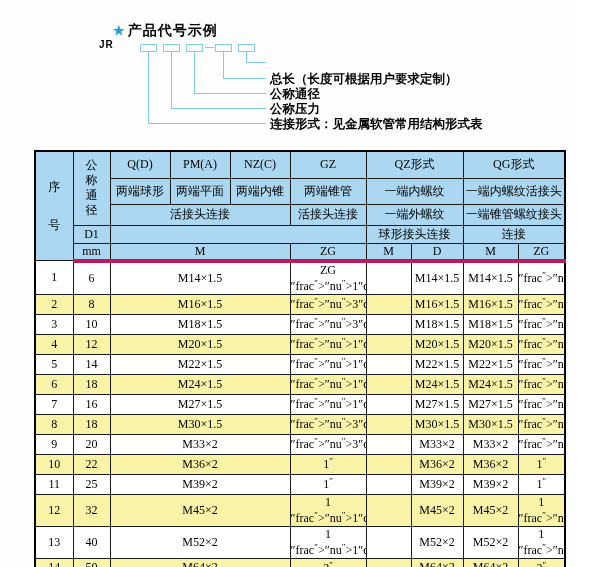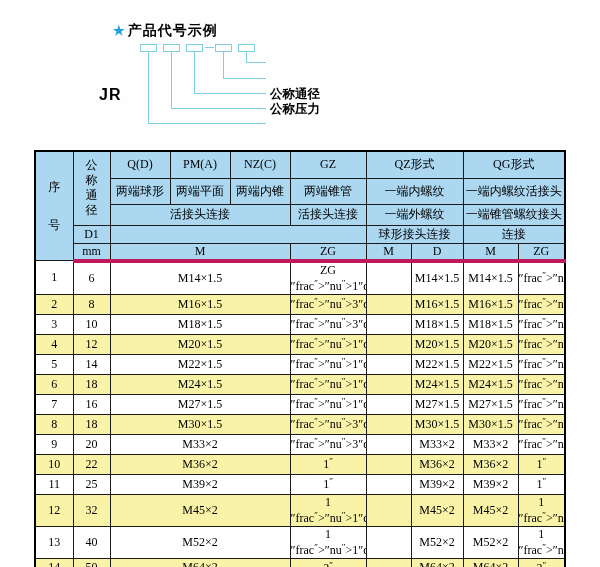--- a/index.html
+++ b/index.html
@@ -10,21 +10,21 @@
     --border-dark:#1a1a1a;
   }
   *{margin:0;padding:0;box-sizing:border-box;}
   html,body{background:#ffffff;}
   #page{position:relative;width:580px;height:567px;background:#fefefe;overflow:hidden;
         font-family:"Liberation Sans",sans-serif;color:#000;}
 
   
   .diag-heading{position:absolute;left:113px;top:22px;font-size:14px;font-weight:bold;letter-spacing:1px;}
   .diag-heading .star{color:var(--star-blue);font-size:13px;margin-right:2px;}
-  .code-prefix{position:absolute;left:99px;top:39px;font-size:16px;font-weight:bold;letter-spacing:1px;margin-top:47px;}
+  .code-prefix{position:absolute;left:99px;top:39px;font-size:10px;font-weight:bold;letter-spacing:1px;}
   .code-box{position:absolute;top:44px;width:17px;height:8px;border:1.5px solid var(--diagram-line);background:#fff;}
   .code-dash{position:absolute;top:47px;width:9px;height:0;border-top:1.5px solid var(--diagram-line);}
   .lead{position:absolute;border-left:1.5px solid var(--diagram-line);border-bottom:1.5px solid var(--diagram-line);}
   .diag-label{position:absolute;left:270px;font-size:12.5px;font-weight:bold;white-space:nowrap;line-height:14px;}
 
   
   .page-title{position:absolute;left:34px;top:124px;font-family:"Liberation Serif",serif;
               font-size:20px;font-weight:bold;font-style:italic;letter-spacing:3px;}
 
   
@@ -57,22 +57,24 @@
   <div class="code-dash" style="left:205px"></div>
   <div class="code-box" style="left:215px"></div>
   <div class="code-box" style="left:238px"></div>
 
   <div class="lead" style="left:246px;top:52px;width:20px;height:11px"></div>
   <div class="lead" style="left:223px;top:52px;width:43px;height:27px"></div>
   <div class="lead" style="left:194px;top:52px;width:72px;height:42px"></div>
   <div class="lead" style="left:171px;top:52px;width:95px;height:57px"></div>
   <div class="lead" style="left:148px;top:52px;width:118px;height:72px"></div>
 
+  <div class="diag-label" style="top:72px">总长（长度可根据用户要求定制）</div>
   <div class="diag-label" style="top:87px">公称通径</div>
   <div class="diag-label" style="top:102px">公称压力</div>
+  <div class="diag-label" style="top:117px">连接形式：见金属软管常用结构形式表</div>
 
 
   <table>
     <colgroup>
       <col style="width:38px">
         <col style="width:37px">
         <col style="width:60px">
         <col style="width:60px">
       <col style="width:60px">
         <col style="width:76px">

